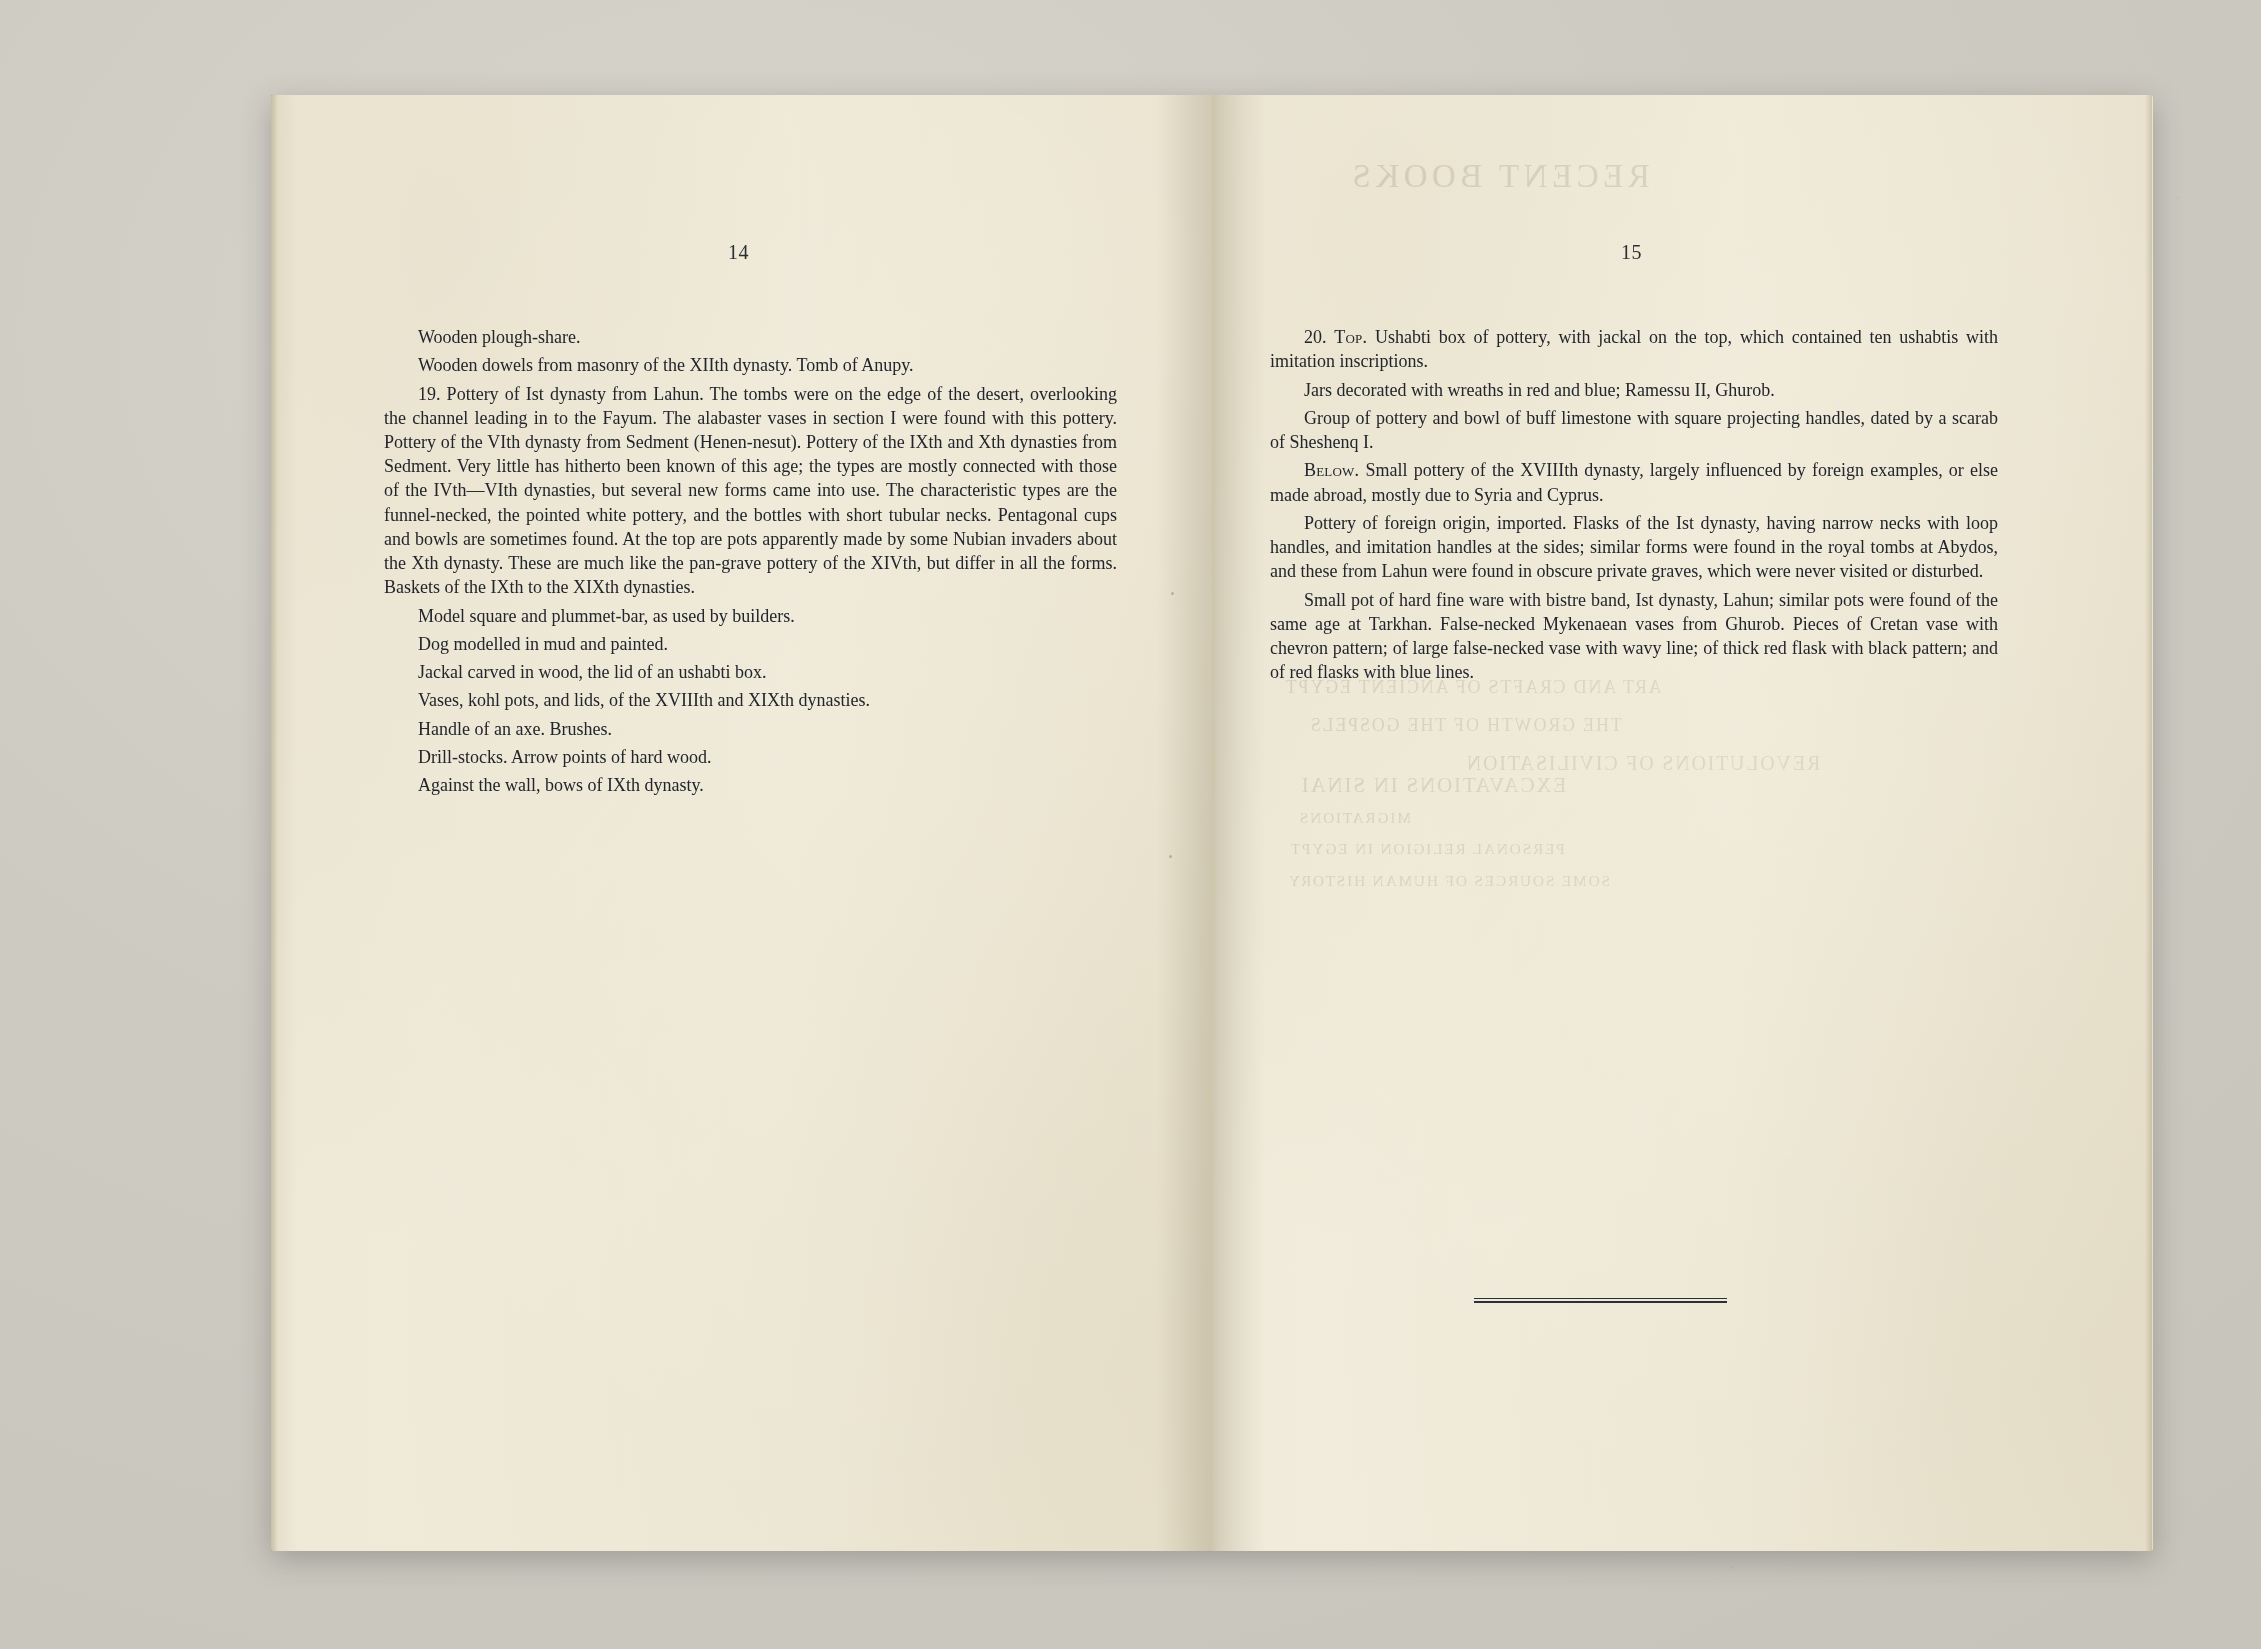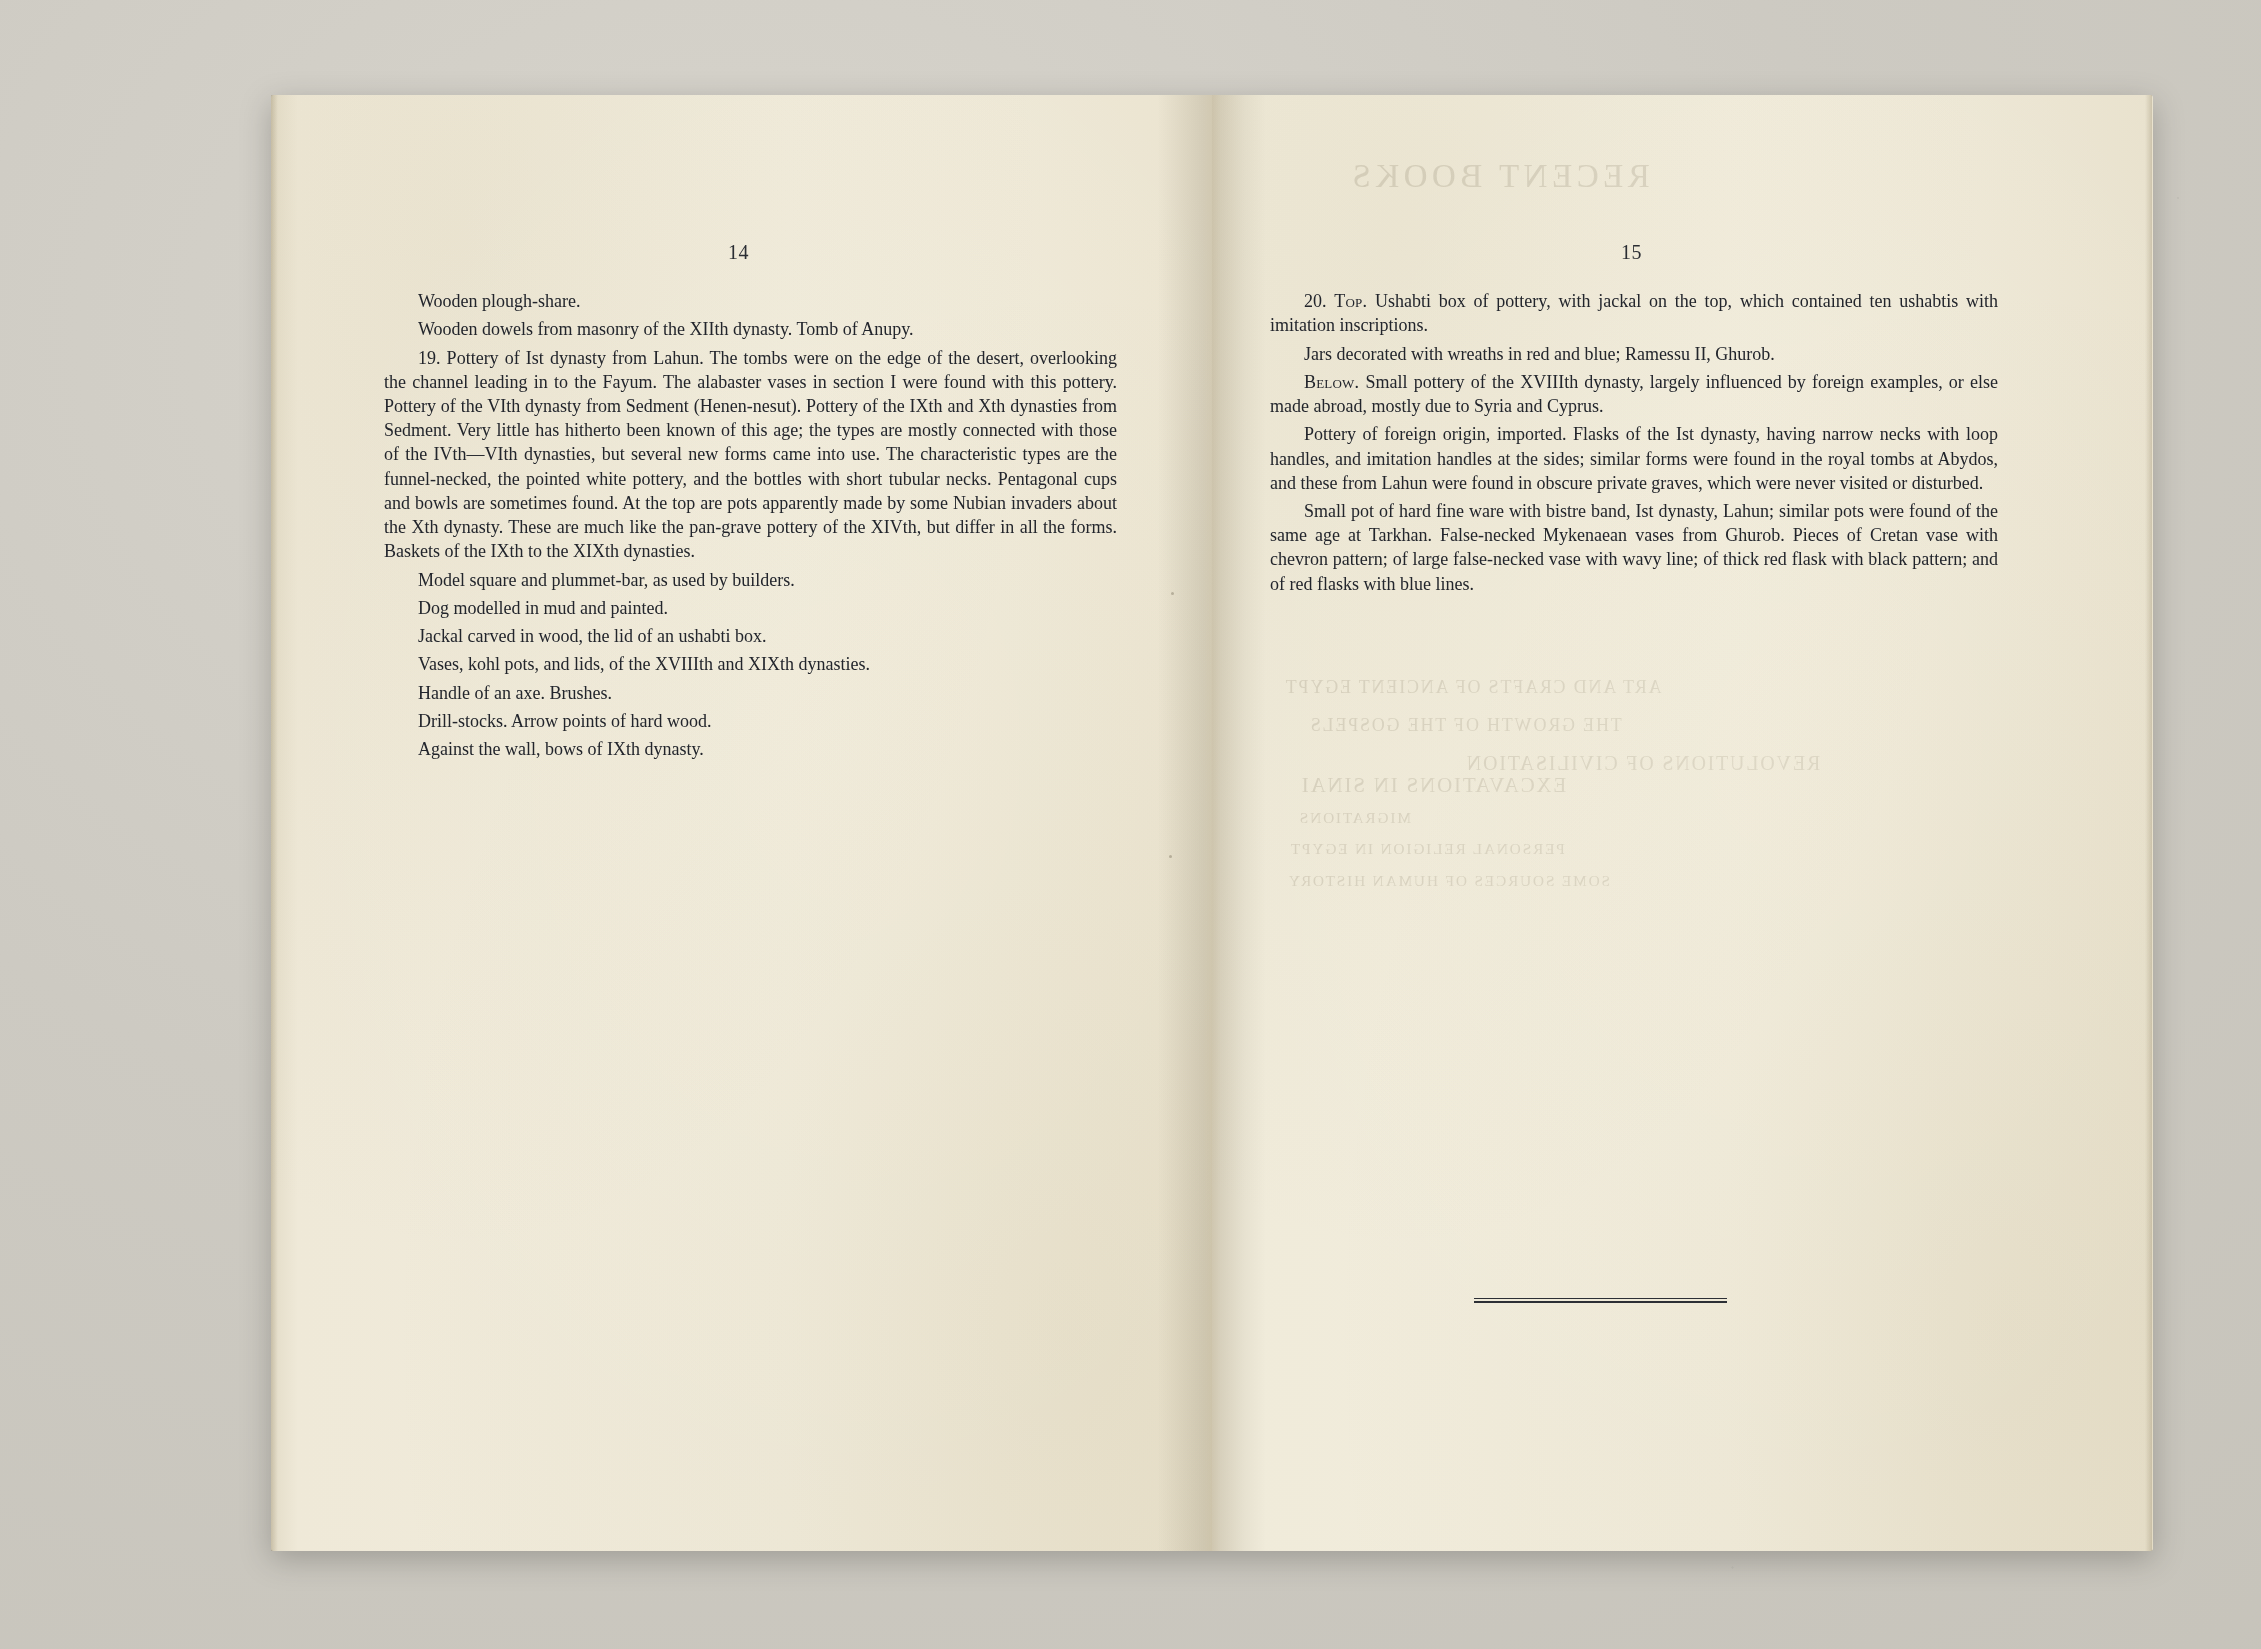--- a/index.html
+++ b/index.html
@@ -98,20 +98,21 @@
 
   
   .col {
     position: absolute;
     color: #22252c;
     font-size: 18px;
     line-height: 1.345;
     text-align: justify;
     -webkit-hyphens: none;
     hyphens: none;
+    margin-top: 36px;
   }
   .col.left-col  { left: 113px;  top: 194px; width: 733px; }
   .col.right-col { left: 999px; top: 194px; width: 728px; }
 
   .folio {
     position: absolute;
     font-size: 20px;
     color: #2a2d33;
     letter-spacing: 0.5px;
   }
@@ -195,20 +196,21 @@
     <p class="para">Jackal carved in wood, the lid of an ushabti box.</p>
     <p class="para">Vases, kohl pots, and lids, of the XVIIIth and XIXth dynasties.</p>
     <p class="para">Handle of an axe.   Brushes.</p>
     <p class="para">Drill-stocks.   Arrow points of hard wood.</p>
     <p class="para">Against the wall, bows of IXth dynasty.</p>
   </div>
 
   <div class="col right-col">
     <p class="para">20. <span class="sc">Top.</span> Ushabti box of pottery, with jackal on the top, which contained ten ushabtis with imitation inscriptions.</p>
     <p class="para">Jars decorated with wreaths in red and blue; Ramessu II, Ghurob.</p>
+    <p class="para">Group of pottery and bowl of buff limestone with square projecting handles, dated by a scarab of Sheshenq I.</p>
     <p class="para"><span class="sc">Below.</span> Small pottery of the XVIIIth dynasty, largely influenced by foreign examples, or else made abroad, mostly due to Syria and Cyprus.</p>
     <p class="para">Pottery of foreign origin, imported. Flasks of the Ist dynasty, having narrow necks with loop handles, and imitation handles at the sides; similar forms were found in the royal tombs at Abydos, and these from Lahun were found in obscure private graves, which were never visited or disturbed.</p>
     <p class="para">Small pot of hard fine ware with bistre band, Ist dynasty, Lahun; similar pots were found of the same age at Tarkhan. False-necked Mykenaean vases from Ghurob. Pieces of Cretan vase with chevron pattern; of large false-necked vase with wavy line; of thick red flask with black pattern; and of red flasks with blue lines.</p>
   </div>
 
   <div id="rule"></div>
 
 </div>
 
 

